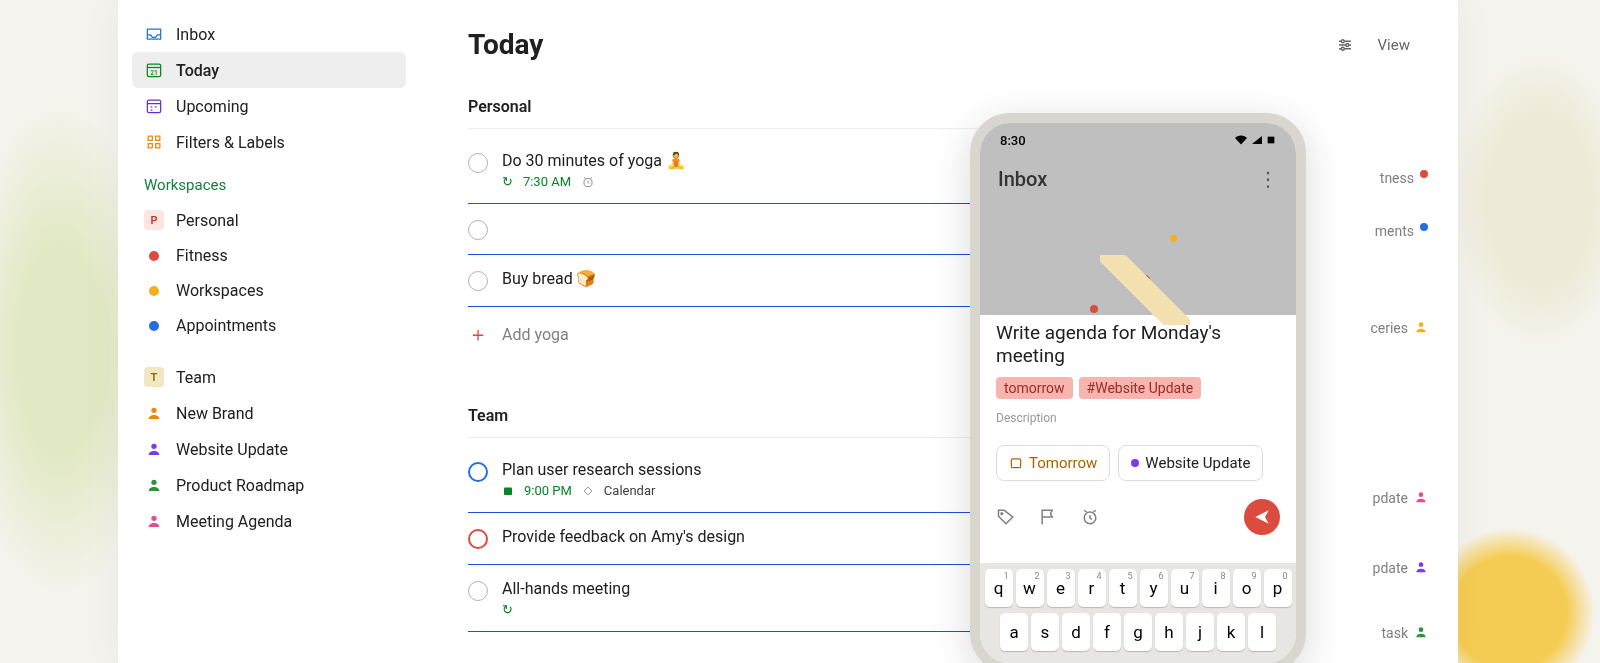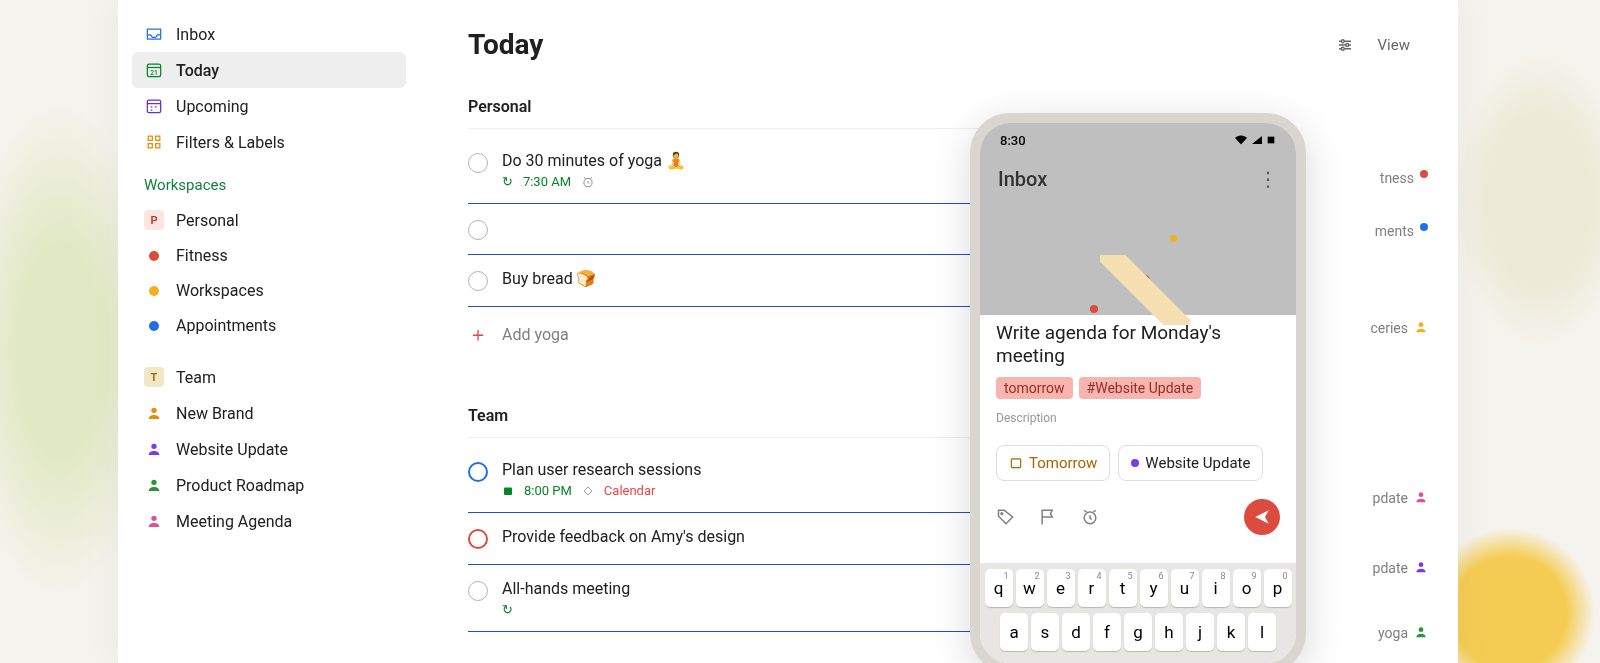--- a/index.html
+++ b/index.html
@@ -31,21 +31,21 @@
 .section { margin-bottom: 44px; max-width: 820px; }
 
 .task { display: flex; align-items: flex-start; gap: 14px; padding: 14px 0; border-bottom: 1px solid #1d4ed8; }
 .task-check { width: 20px; height: 20px; border: 1.5px solid #b3b3b3; border-radius: 50%; flex-shrink: 0; margin-top: 2px; cursor: pointer; }
 .task-check.blue { border-color: #246fe0; border-width: 2px; }
 .task-check.red { border-color: #db4c3f; border-width: 2px; }
 .task-body { flex: 1; }
 .task-title { font-size: 16px; color: #202020; margin-bottom: 4px; }
 .task-meta { display: flex; align-items: center; gap: 10px; font-size: 13px; }
 .meta-green { color: #058527; display: flex; align-items: center; gap: 4px; }
-.meta-gray { color: #ef4444; display: flex; align-items: center; gap: 4px; }
+.meta-gray { color: #404040; display: flex; align-items: center; gap: 4px; }
 .add-task { display: flex; align-items: center; gap: 14px; padding: 14px 0; color: #808080; font-size: 16px; cursor: pointer; }
 .plus-icon { color: #db4c3f; font-size: 20px; width: 20px; text-align: center; }
 
 
 .peek-label { position: absolute; right: 30px; display: flex; align-items: flex-start; gap: 6px; font-size: 14px; color: #808080; }
 .peek-label .dot-sm { width: 8px; height: 8px; border-radius: 50%; }
 
 
 .phone { position: absolute; left: 970px; top: 113px; width: 336px; height: 560px; background: #fff; border: 10px solid #d9d5cf; border-radius: 40px; z-index: 5; overflow: hidden; box-shadow: 0 10px 40px rgba(0,0,0,0.15); }
 .phone-inner { width: 100%; height: 100%; display: flex; flex-direction: column; }
@@ -253,21 +253,21 @@
       <div class="task">
         <div class="task-check blue"></div>
         <div class="task-body">
           <div class="task-title">Plan user research sessions</div>
           <div class="task-meta">
             <span class="meta-green">
                 <svg width="12" height="12" viewBox="0 0 24 24" fill="#058527">
                   <rect x="4" y="5" width="16" height="15" rx="2"></rect>
                 </svg>
               </span>
-            <span class="meta-green">8:00 PM</span>
+            <span class="meta-green">9:00 PM</span>
             <span class="meta-gray">
                 <svg width="12" height="12" viewBox="0 0 24 24" fill="none" stroke="#808080" stroke-width="1.5">
                   <path d="M12 4l8 8-8 8-8-8z"></path>
                 </svg>
               </span>
             <span class="meta-gray">Calendar</span>
           </div>
         </div>
       </div>
 
@@ -313,21 +313,21 @@
           </svg>
         </div>
         <div class="peek-label" style="top: 560px;">
           <span>pdate</span>
           <svg width="14" height="14" viewBox="0 0 24 24" fill="#7c3aed">
             <circle cx="12" cy="8" r="4"></circle>
             <path d="M4 21c0-4 4-6 8-6s8 2 8 6z"></path>
           </svg>
         </div>
         <div class="peek-label" style="top: 625px;">
-          <span>yoga</span>
+          <span>task</span>
           <svg width="14" height="14" viewBox="0 0 24 24" fill="#299438">
             <circle cx="12" cy="8" r="4"></circle>
             <path d="M4 21c0-4 4-6 8-6s8 2 8 6z"></path>
           </svg>
         </div>
       </div>
 
   </div>
 </div>
 

